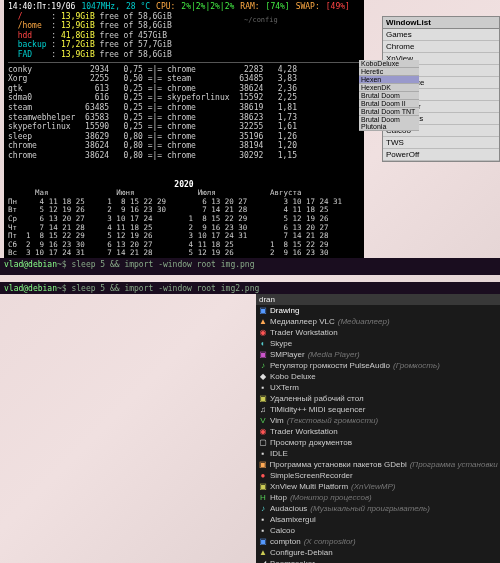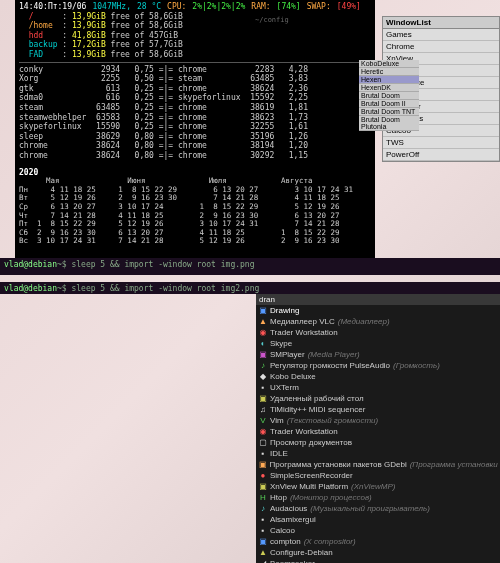--- a/index.html
+++ b/index.html
@@ -1,36 +1,36 @@
 <!DOCTYPE html>
 <html><head>
 <meta charset="utf-8">
 <style>
 *{margin:0;padding:0;box-sizing:border-box}
 body{width:500px;height:563px;background:linear-gradient(135deg,#e8d5d5 0%,#f0e0e0 50%,#d8c8c8 100%);font-family:monospace;font-size:8px;overflow:hidden;position:relative}
 .term{background:#000;color:#ccc;padding:2px 4px;line-height:1.2}
-.term1{position:absolute;top:0;left:15px;width:360px;height:258px}
+.term1{position:absolute;top:0;left:4px;width:360px;height:258px}
 .term2{position:absolute;top:258px;left:0;width:500px;height:17px;background:#1a0d1f;color:#8a8}
 .term3{position:absolute;top:282px;left:0;width:500px;height:12px;background:#1a0d1f;color:#8a8}
 .statusbar{display:flex;gap:6px;white-space:nowrap}
 .s-time{color:#fff}
 .s-cyan{color:#0cc}
 .s-orange{color:#fa4}
 .s-green{color:#4e4}
 .s-red{color:#f44}
 .disklines div{white-space:pre}
 .d-root{color:#f44}
 .d-home{color:#fa4}
 .d-hdd{color:#f44}
 .d-backup{color:#0cc}
 .d-fad{color:#0cc}
 .d-num{color:#ff4}
 .proclist{}
 .proclist div{white-space:pre}
-.year{color:#fff;font-weight:bold;margin-top:7px}
+.year{text-align:center;color:#fff;font-weight:bold;margin-top:19px}
 .cal{white-space:pre;font-size:7.5px;line-height:1.15}
 .bottom-input{white-space:pre}
 .winlist{position:absolute;top:16px;right:0;width:118px;background:#ddd;border:1px solid #888;font-size:8px;font-family:sans-serif}
 .winlist-head{background:#ccc;padding:1px 3px;font-weight:bold;border-bottom:1px solid #888}
 .winlist-item{padding:1px 3px;border-bottom:1px solid #bbb;cursor:pointer}
 .winlist-left{position:absolute;top:60px;left:359px;width:60px;background:#ccc;font-size:7px;font-family:sans-serif}
 .winlist-left div{padding:0 2px;border-bottom:1px solid #aaa}
 .menu{position:absolute;top:294px;left:256px;width:244px;height:311px;background:#1a1a1a;font-family:sans-serif;font-size:8px;color:#ccc;overflow:hidden}
 .menu-head{background:#383838;color:#eee;padding:1px 3px}
 .menu-item{padding:1px 3px;white-space:nowrap;display:flex;gap:3px;cursor:pointer}

